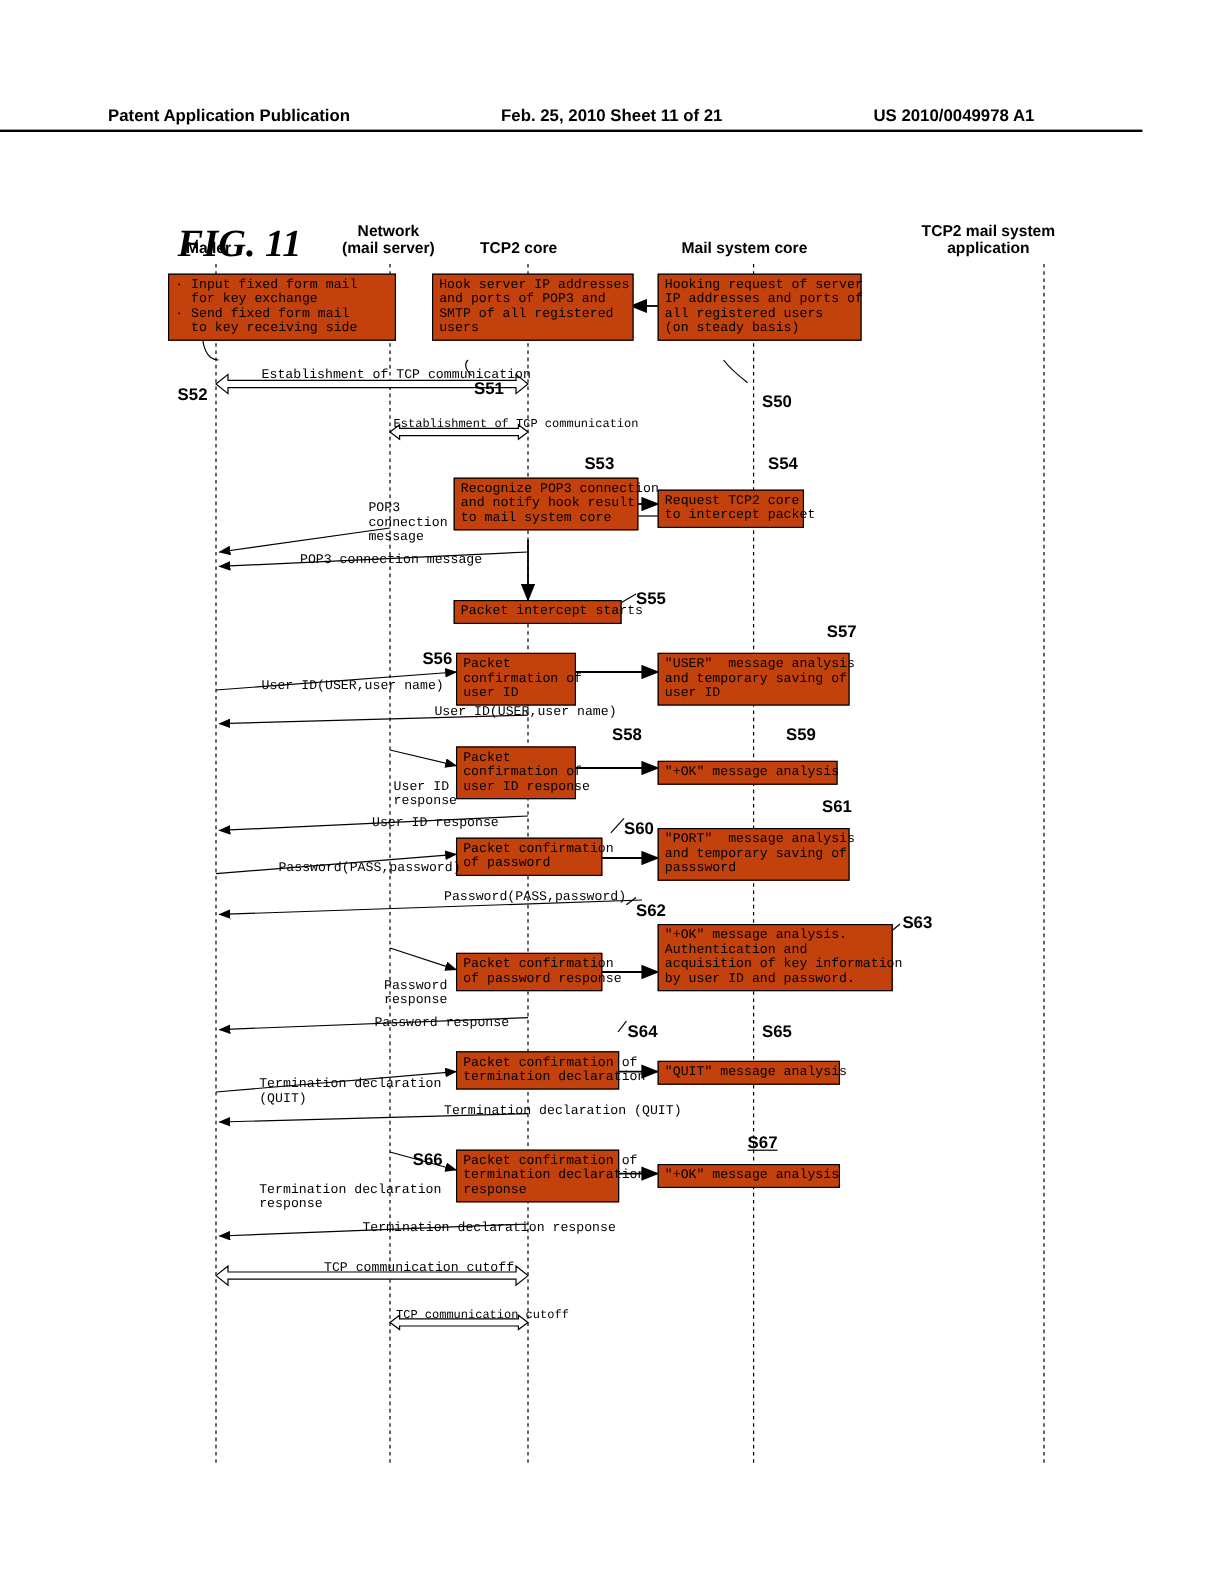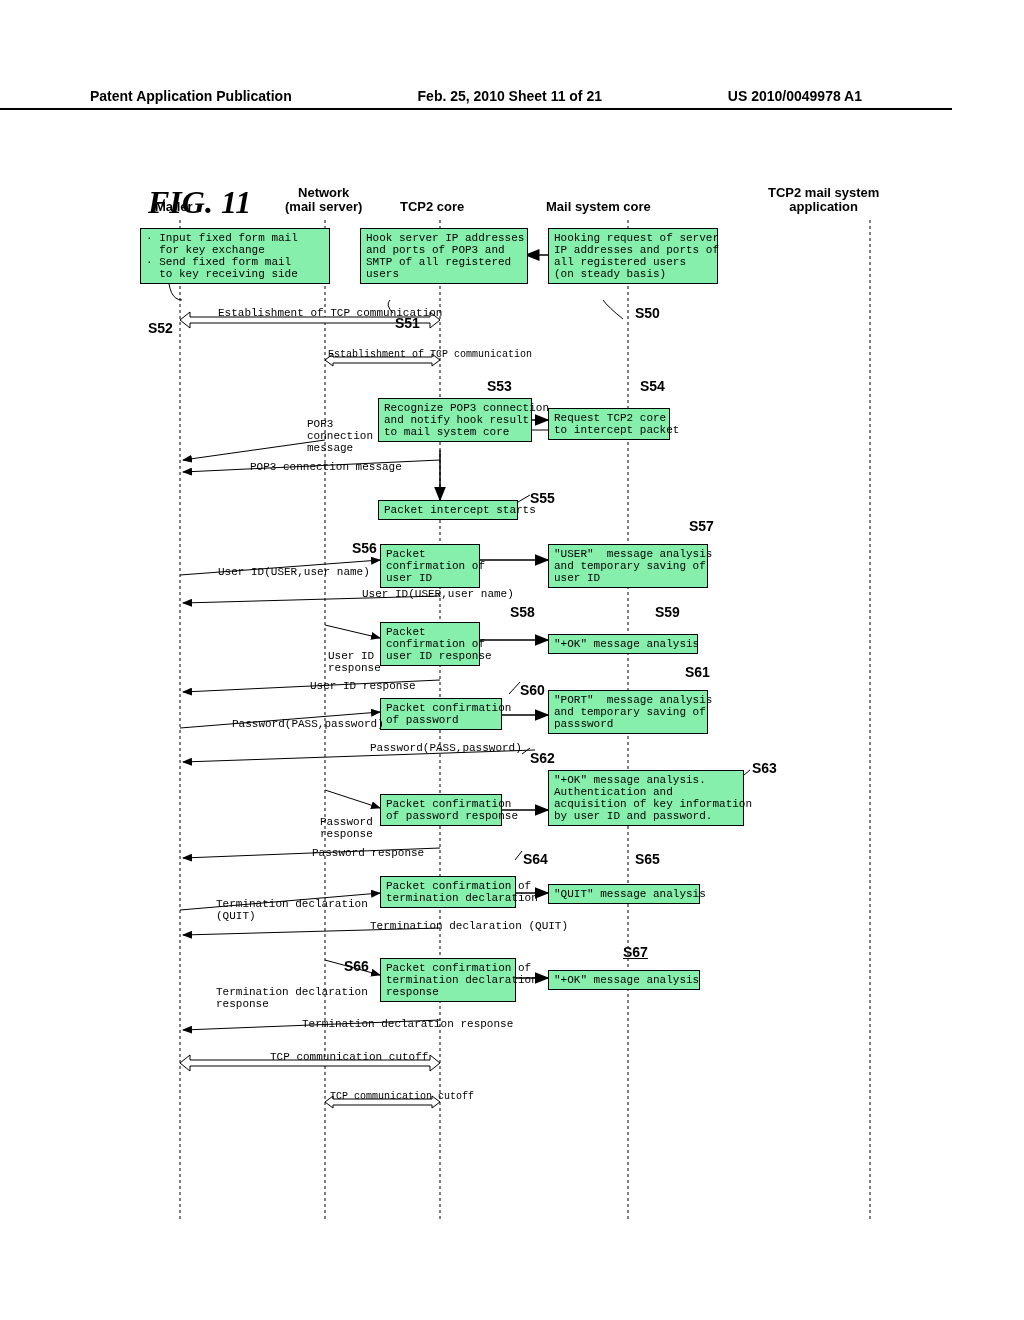--- a/index.html
+++ b/index.html
@@ -4,24 +4,24 @@
 <style>
 * { margin:0; padding:0; box-sizing:border-box; }
 body { font-family:Arial,Helvetica,sans-serif; font-size:11px; background:#fff; color:#000; }
 .page { width:952px; height:1320px; position:relative; background:#fff; }
 .hdr { position:absolute; top:88px; left:0; right:0; border-bottom:2px solid #000; padding:0 90px 4px 90px; display:flex; justify-content:space-between; font-weight:bold; font-size:14px; }
 .figno { position:absolute; top:169px; left:148px; font:italic bold 32px Georgia,serif;margin-top:15px; }
 .lanehdr { position:absolute; font-weight:bold; font-size:13px; text-align:center; line-height:14px; white-space:pre; }
 .ln-mailer{ top:200px; left:155px; }
 .ln-network{ top:186px; left:285px; }
 .ln-tcp2c{ top:200px; left:400px; }
-.ln-mailcore{ top:200px; left:546px;text-align:right; }
+.ln-mailcore{ top:200px; left:568px;text-align:right; }
 .ln-app{ top:186px; left:768px; }
 svg { position:absolute; top:0; left:0; }
-.box { position:absolute; border:1.5px solid #000; background:#86efac; font-size:11px; line-height:12px; padding:3px 5px; white-space:pre; font-family:'Courier New',monospace; }
+.box { position:absolute; border:1.5px solid #000; background:#c2410c; font-size:11px; line-height:12px; padding:3px 5px; white-space:pre; font-family:'Courier New',monospace; }
 .msg { position:absolute; font-size:11px; font-family:'Courier New',monospace; white-space:pre; }
 .step { position:absolute; font-weight:bold; font-size:14px; font-family:Arial,sans-serif; }
 </style>
 </head>
 <body>
 <div class="page">
 
 <div class="hdr">
   <span>Patent Application Publication</span>
   <span>Feb. 25, 2010  Sheet 11 of 21</span>
@@ -180,21 +180,21 @@
 <div class="msg" style="top:847px; left:312px;">Password response</div>
 <div class="msg" style="top:898px; left:216px;">Termination declaration
 (QUIT)</div>
 <div class="msg" style="top:920px; left:370px;">Termination declaration (QUIT)</div>
 <div class="msg" style="top:986px; left:216px;">Termination declaration
 response</div>
 <div class="msg" style="top:1018px; left:302px;">Termination declaration response</div>
 <div class="msg" style="top:1051px; left:270px;">TCP communication cutoff</div>
 <div class="msg" style="top:1091px; left:330px; font-size:10px;">TCP communication cutoff</div>
 
-<div class="step" style="top:305px; left:635px;">S50</div>
+<div class="step" style="top:326px; left:635px;">S50</div>
 <div class="step" style="top:315px; left:395px;">S51</div>
 <div class="step" style="top:320px; left:128px;margin-left:20px;">S52</div>
 <div class="step" style="top:378px; left:487px;">S53</div>
 <div class="step" style="top:378px; left:640px;">S54</div>
 <div class="step" style="top:490px; left:530px;">S55</div>
 <div class="step" style="top:540px; left:352px;text-align:right;">S56</div>
 <div class="step" style="top:518px; left:670px;margin-left:19px;">S57</div>
 <div class="step" style="top:604px; left:510px;">S58</div>
 <div class="step" style="top:604px; left:655px;">S59</div>
 <div class="step" style="top:682px; left:520px;">S60</div>

